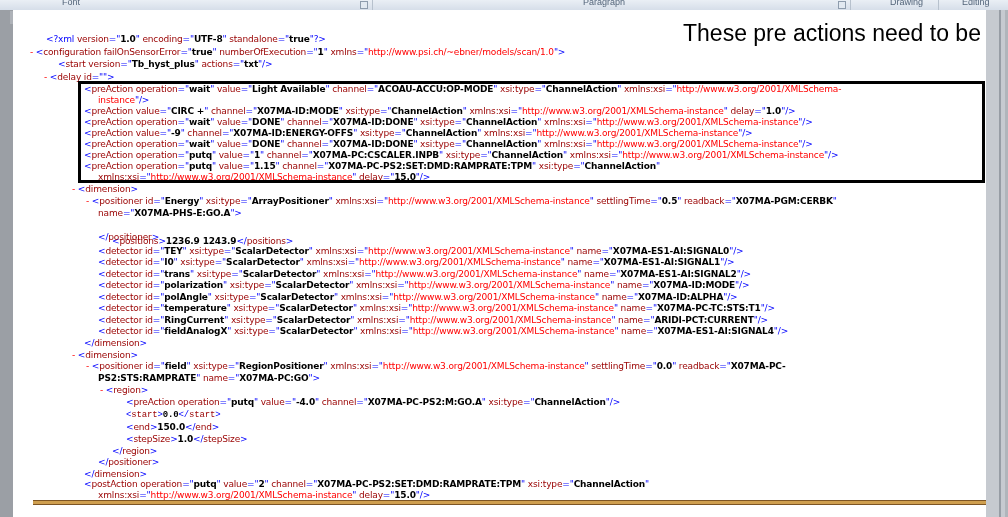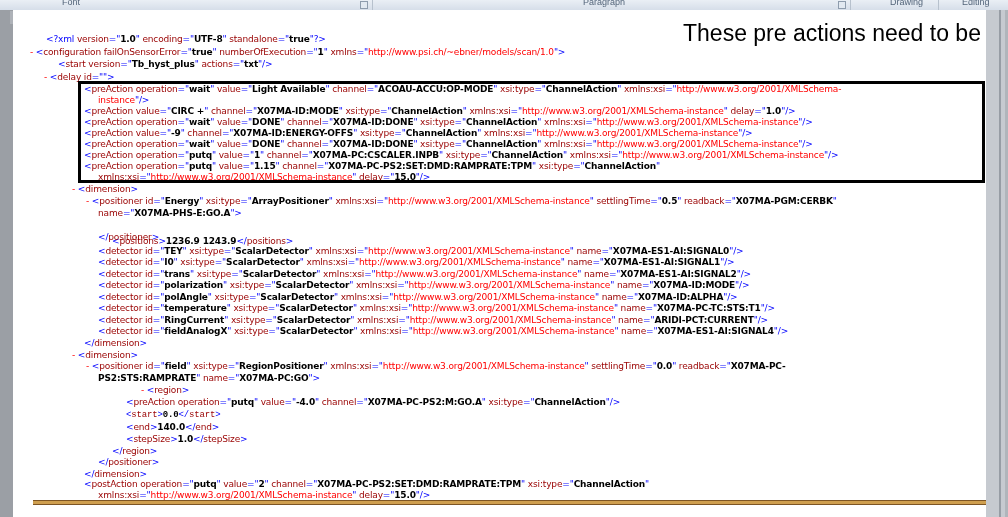--- a/index.html
+++ b/index.html
@@ -79,24 +79,24 @@
       <div class="xline" style="left: 98px; top: 269px;"><span class="tb">&lt;</span><span class="tn">detector</span><span class="tb"> </span><span class="tn">id</span><span class="tb">="</span><span class="tv">trans</span><span class="tb">" </span><span class="tn">xsi:type</span><span class="tb">="</span><span class="tv">ScalarDetector</span><span class="tb">" </span><span class="tn">xmlns:xsi</span><span class="tb">="</span><span class="tu">http://www.w3.org/2001/XMLSchema-instance</span><span class="tb">" </span><span class="tn">name</span><span class="tb">="</span><span class="tv">X07MA-ES1-AI:SIGNAL2</span><span class="tb">"/&gt;</span></div>
       <div class="xline" style="left: 98px; top: 280px;"><span class="tb">&lt;</span><span class="tn">detector</span><span class="tb"> </span><span class="tn">id</span><span class="tb">="</span><span class="tv">polarization</span><span class="tb">" </span><span class="tn">xsi:type</span><span class="tb">="</span><span class="tv">ScalarDetector</span><span class="tb">" </span><span class="tn">xmlns:xsi</span><span class="tb">="</span><span class="tu">http://www.w3.org/2001/XMLSchema-instance</span><span class="tb">" </span><span class="tn">name</span><span class="tb">="</span><span class="tv">X07MA-ID:MODE</span><span class="tb">"/&gt;</span></div>
       <div class="xline" style="left: 98px; top: 292px;"><span class="tb">&lt;</span><span class="tn">detector</span><span class="tb"> </span><span class="tn">id</span><span class="tb">="</span><span class="tv">polAngle</span><span class="tb">" </span><span class="tn">xsi:type</span><span class="tb">="</span><span class="tv">ScalarDetector</span><span class="tb">" </span><span class="tn">xmlns:xsi</span><span class="tb">="</span><span class="tu">http://www.w3.org/2001/XMLSchema-instance</span><span class="tb">" </span><span class="tn">name</span><span class="tb">="</span><span class="tv">X07MA-ID:ALPHA</span><span class="tb">"/&gt;</span></div>
       <div class="xline" style="left: 98px; top: 303px;"><span class="tb">&lt;</span><span class="tn">detector</span><span class="tb"> </span><span class="tn">id</span><span class="tb">="</span><span class="tv">temperature</span><span class="tb">" </span><span class="tn">xsi:type</span><span class="tb">="</span><span class="tv">ScalarDetector</span><span class="tb">" </span><span class="tn">xmlns:xsi</span><span class="tb">="</span><span class="tu">http://www.w3.org/2001/XMLSchema-instance</span><span class="tb">" </span><span class="tn">name</span><span class="tb">="</span><span class="tv">X07MA-PC-TC:STS:T1</span><span class="tb">"/&gt;</span></div>
       <div class="xline" style="left: 98px; top: 315px;"><span class="tb">&lt;</span><span class="tn">detector</span><span class="tb"> </span><span class="tn">id</span><span class="tb">="</span><span class="tv">RingCurrent</span><span class="tb">" </span><span class="tn">xsi:type</span><span class="tb">="</span><span class="tv">ScalarDetector</span><span class="tb">" </span><span class="tn">xmlns:xsi</span><span class="tb">="</span><span class="tu">http://www.w3.org/2001/XMLSchema-instance</span><span class="tb">" </span><span class="tn">name</span><span class="tb">="</span><span class="tv">ARIDI-PCT:CURRENT</span><span class="tb">"/&gt;</span></div>
       <div class="xline" style="left: 98px; top: 326px;"><span class="tb">&lt;</span><span class="tn">detector</span><span class="tb"> </span><span class="tn">id</span><span class="tb">="</span><span class="tv">fieldAnalogX</span><span class="tb">" </span><span class="tn">xsi:type</span><span class="tb">="</span><span class="tv">ScalarDetector</span><span class="tb">" </span><span class="tn">xmlns:xsi</span><span class="tb">="</span><span class="tu">http://www.w3.org/2001/XMLSchema-instance</span><span class="tb">" </span><span class="tn">name</span><span class="tb">="</span><span class="tv">X07MA-ES1-AI:SIGNAL4</span><span class="tb">"/&gt;</span></div>
       <div class="xline" style="left: 84px; top: 338px;"><span class="tb">&lt;/</span><span class="tn">dimension</span><span class="tb">&gt;</span></div>
       <div class="xline" style="left: 72px; top: 350px;"><span class="tm">- </span><span class="tb">&lt;</span><span class="tn">dimension</span><span class="tb">&gt;</span></div>
       <div class="xline" style="left: 86px; top: 361px;"><span class="tm">- </span><span class="tb">&lt;</span><span class="tn">positioner</span><span class="tb"> </span><span class="tn">id</span><span class="tb">="</span><span class="tv">field</span><span class="tb">" </span><span class="tn">xsi:type</span><span class="tb">="</span><span class="tv">RegionPositioner</span><span class="tb">" </span><span class="tn">xmlns:xsi</span><span class="tb">="</span><span class="tu">http://www.w3.org/2001/XMLSchema-instance</span><span class="tb">" </span><span class="tn">settlingTime</span><span class="tb">="</span><span class="tv">0.0</span><span class="tb">" </span><span class="tn">readback</span><span class="tb">="</span><span class="tv">X07MA-PC-</span></div>
       <div class="xline" style="left: 98px; top: 373px;"><span class="tv">PS2:STS:RAMPRATE</span><span class="tb">" </span><span class="tn">name</span><span class="tb">="</span><span class="tv">X07MA-PC:GO</span><span class="tb">"&gt;</span></div>
-      <div class="xline" style="left: 100px; top: 385px; margin-left: 41px;"><span class="tm">- </span><span class="tb">&lt;</span><span class="tn">region</span><span class="tb">&gt;</span></div>
+      <div class="xline" style="left: 100px; top: 385px;"><span class="tm">- </span><span class="tb">&lt;</span><span class="tn">region</span><span class="tb">&gt;</span></div>
       <div class="xline" style="left: 126px; top: 397px;"><span class="tb">&lt;</span><span class="tn">preAction</span><span class="tb"> </span><span class="tn">operation</span><span class="tb">="</span><span class="tv">putq</span><span class="tb">" </span><span class="tn">value</span><span class="tb">="</span><span class="tv">-4.0</span><span class="tb">" </span><span class="tn">channel</span><span class="tb">="</span><span class="tv">X07MA-PC-PS2:M:GO.A</span><span class="tb">" </span><span class="tn">xsi:type</span><span class="tb">="</span><span class="tv">ChannelAction</span><span class="tb">"/&gt;</span></div>
       <div class="xline" style="left: 126px; top: 410px; font-family: Liberation Mono, monospace;"><span class="tb">&lt;</span><span class="tn">start</span><span class="tb">&gt;</span><span class="tv">0.0</span><span class="tb">&lt;/</span><span class="tn">start</span><span class="tb">&gt;</span></div>
-      <div class="xline" style="left: 126px; top: 422px;"><span class="tb">&lt;</span><span class="tn">end</span><span class="tb">&gt;</span><span class="tv">140.0</span><span class="tb">&lt;/</span><span class="tn">end</span><span class="tb">&gt;</span></div>
+      <div class="xline" style="left: 126px; top: 422px;"><span class="tb">&lt;</span><span class="tn">end</span><span class="tb">&gt;</span><span class="tv">150.0</span><span class="tb">&lt;/</span><span class="tn">end</span><span class="tb">&gt;</span></div>
       <div class="xline" style="left: 126px; top: 434px;"><span class="tb">&lt;</span><span class="tn">stepSize</span><span class="tb">&gt;</span><span class="tv">1.0</span><span class="tb">&lt;/</span><span class="tn">stepSize</span><span class="tb">&gt;</span></div>
       <div class="xline" style="left: 112px; top: 446px;"><span class="tb">&lt;/</span><span class="tn">region</span><span class="tb">&gt;</span></div>
       <div class="xline" style="left: 98px; top: 457px;"><span class="tb">&lt;/</span><span class="tn">positioner</span><span class="tb">&gt;</span></div>
       <div class="xline" style="left: 84px; top: 469px;"><span class="tb">&lt;/</span><span class="tn">dimension</span><span class="tb">&gt;</span></div>
       <div class="xline" style="left: 84px; top: 479px;"><span class="tb">&lt;</span><span class="tn">postAction</span><span class="tb"> </span><span class="tn">operation</span><span class="tb">="</span><span class="tv">putq</span><span class="tb">" </span><span class="tn">value</span><span class="tb">="</span><span class="tv">2</span><span class="tb">" </span><span class="tn">channel</span><span class="tb">="</span><span class="tv">X07MA-PC-PS2:SET:DMD:RAMPRATE:TPM</span><span class="tb">" </span><span class="tn">xsi:type</span><span class="tb">="</span><span class="tv">ChannelAction</span><span class="tb">"</span></div>
       <div class="xline" style="left: 98px; top: 490px;"><span class="tn">xmlns:xsi</span><span class="tb">="</span><span class="tu">http://www.w3.org/2001/XMLSchema-instance</span><span class="tb">" </span><span class="tn">delay</span><span class="tb">="</span><span class="tv">15.0</span><span class="tb">"/&gt;</span></div>
     </div>
   <div id="annotation-box"></div>
   <div id="annotation">
       <div>These pre actions need to be</div>

